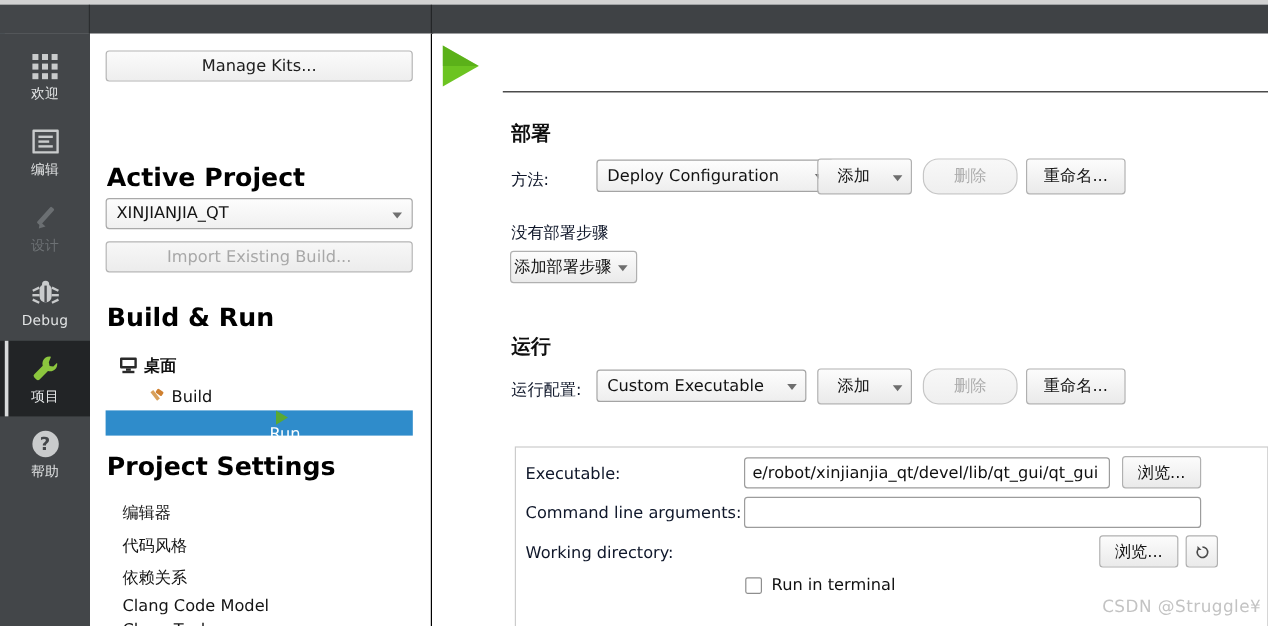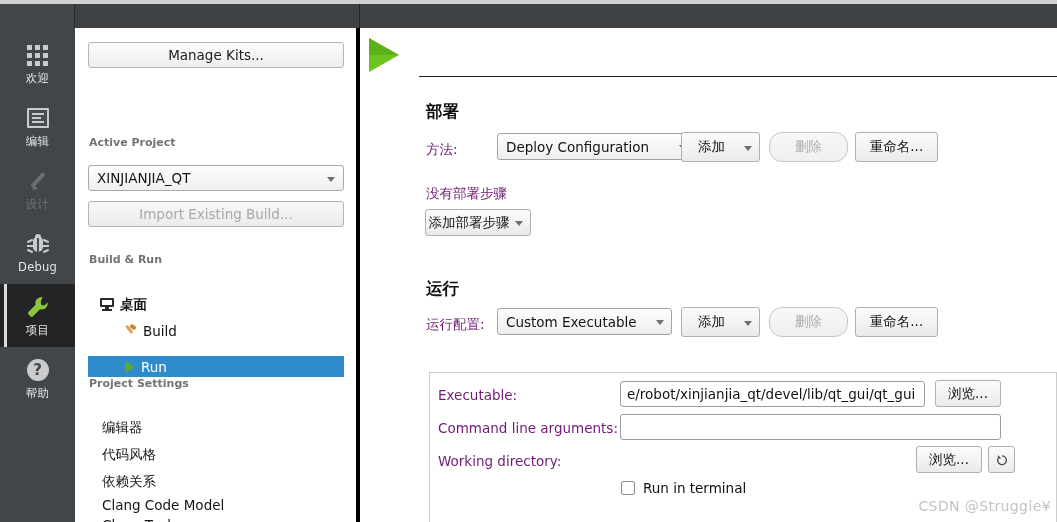--- a/index.html
+++ b/index.html
@@ -113,33 +113,33 @@
   .ic-wrench { width: 24px; height: 24px; position: relative; }
 
   
   .ic-help { width: 22px; height: 22px; border-radius: 50%; background: #c9cbcc;
     color: #434649; font-size: 15px; font-weight: bold; line-height: 22px;
     text-align: center; }
 
   
   .sidepanel {
     position: absolute; left: 75px; top: 28px; width: 285px; bottom: 0;
-    background: #ffffff; border-right: 4px solid #000000;
+    background: #ffffff; border-right: 1px solid #000000;
   }
   .btn-wide {
     position: absolute; left: 13px; width: 256px; height: 26px;
     background: linear-gradient(#fbfbfb, #eeeeee);
     border: 1px solid #b4b4b4; border-radius: 3px;
     font-size: 13.5px; color: #202020;
     display: flex; align-items: center; justify-content: center;
     font-family: "DejaVu Sans", "Liberation Sans", sans-serif;
   }
   .btn-wide.disabled { color: #a8a8a8; background: linear-gradient(#f7f7f7, #ececec); }
   .side-h {
-    position: absolute; left: 14px; font-size: 11px; font-weight: bold; color: #737373;
+    position: absolute; left: 14px; font-size: 21px; font-weight: bold; color: #000000;
   }
   .combo-wide {
     position: absolute; left: 13px; width: 256px; height: 26px;
     background: linear-gradient(#fdfdfd, #f0f0f0);
     border: 1px solid #a9a9a9; border-radius: 3px;
     font-size: 13.5px; color: #141414;
     display: flex; align-items: center; padding: 0 8px;
   }
   .combo-wide .caret {
     position: absolute; right: 8px; top: 11px;
@@ -192,21 +192,21 @@
   .ic-playbig-sh {
     position: absolute; left: 8px; top: 10px;
     width: 0; height: 0;
     border-top: 17px solid transparent; border-bottom: 0 solid transparent;
     border-left: 30px solid #4fa314; opacity: .55;
   }
   .sec-h {
     position: absolute; left: 65px;
     font-size: 16.5px; font-weight: bold; color: #0f0f0f;
   }
-  .fld-label { position: absolute; font-size: 13.5px; color: #701a75; }
+  .fld-label { position: absolute; font-size: 13.5px; color: #0f172a; }
   .qcombo {
     position: absolute; height: 27px;
     background: linear-gradient(#fdfdfd, #eeeeee);
     border: 1px solid #a4a4a4; border-radius: 3px;
     font-size: 13.5px; color: #131313;
     display: flex; align-items: center; padding: 0 22px 0 8px;
   }
   .qcombo .caret {
     position: absolute; right: 7px; top: 11px;
     width: 0; height: 0; border-left: 4px solid transparent;
@@ -363,21 +363,21 @@
 
     <div class="tree-row" style="top:266px; padding-left:8px;">
       <span class="ic-monitor">
         <span class="scr"></span>
           <span class="st"></span>
           <span class="bs"></span>
       </span>
       <span class="tlabel" style="font-weight:bold;">桌面</span>
     </div>
 
-    <div class="tree-row selected" style="top:328px; padding-left:37px;">
+    <div class="tree-row selected" style="top:314px; padding-left:37px;flex-direction:column;">
       <span class="ic-playsm"></span>
       <span class="tlabel">Run</span>
     </div>
 
     <div class="side-h" style="top:349px;">Project Settings</div>
 
     <div class="side-link" style="top:391px;">编辑器</div>
     <div class="side-link" style="top:418px;">代码风格</div>
     <div class="side-link" style="top:445px;">依赖关系</div>
     <div class="side-link" style="top:469px;">Clang Code Model</div>

